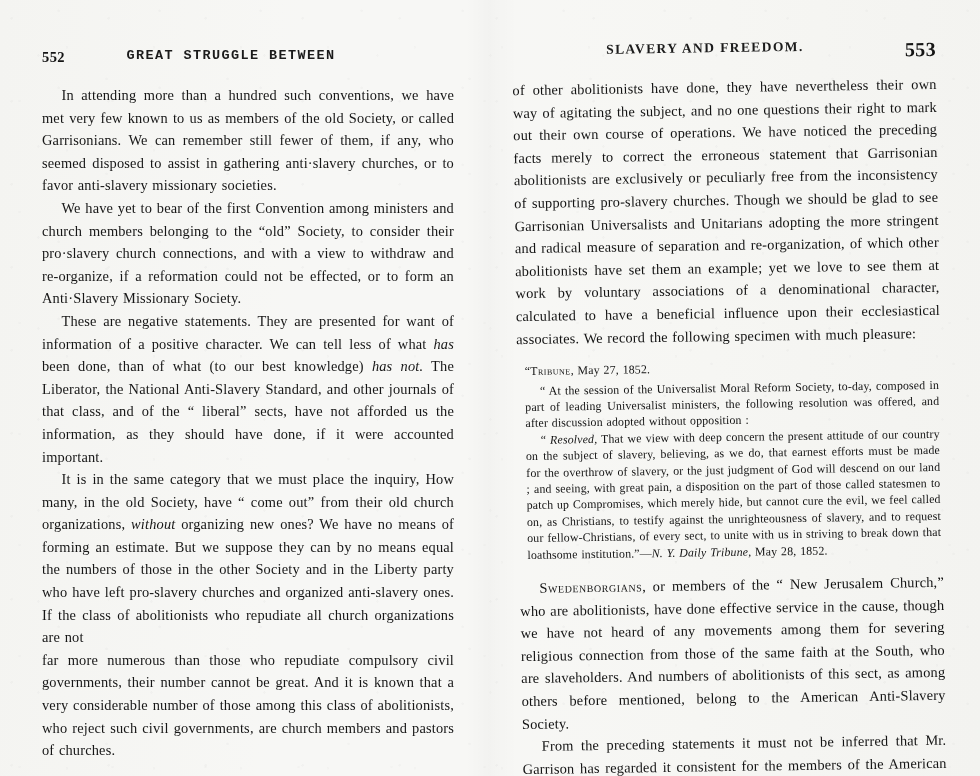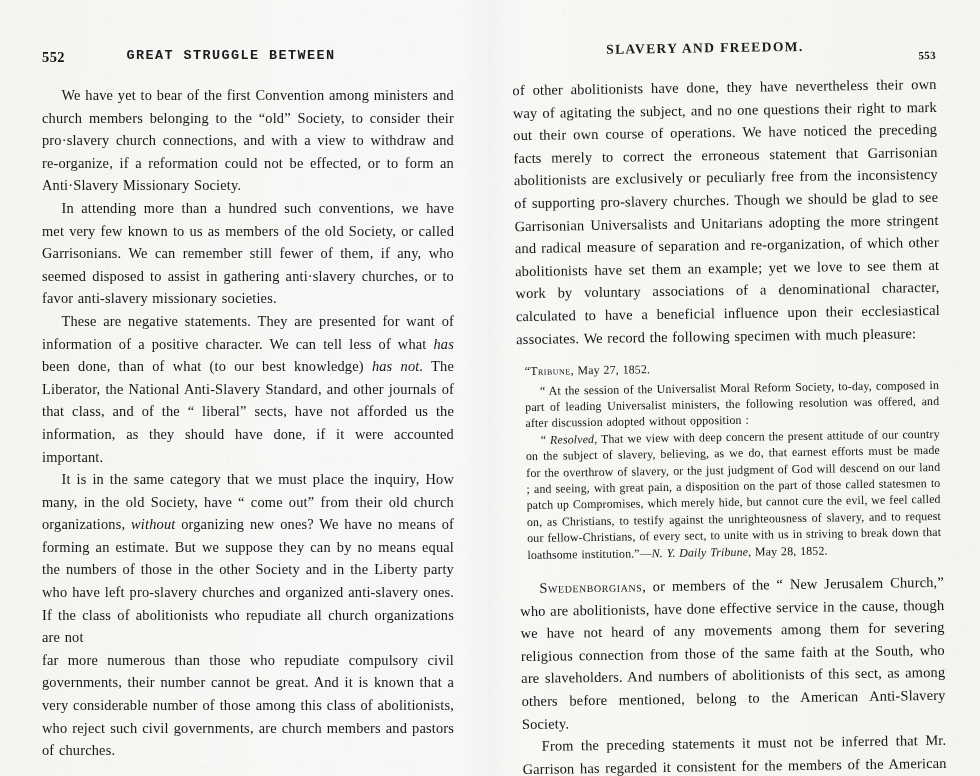--- a/index.html
+++ b/index.html
@@ -82,21 +82,21 @@
 
   .folio {
     position: absolute;
     top: 1px;
     font-size: 14.5px;
     font-weight: 700;
     color: #151515;
     letter-spacing: 0.4px;
   }
   .folio-left  { left: 0; }
-  .folio-right { right: 0; font-size: 11px; margin-top: 11px; }
+  .folio-right { right: 0; font-size: 20px; }
 
   .body-text p {
     margin: 0;
     text-indent: 1.35em;
     text-align: justify;
     text-align-last: left;
     font-size: 14.4px;
     line-height: 22.6px;
     letter-spacing: 0.012em;
     word-spacing: 0.055em;
@@ -162,23 +162,23 @@
   <div class="col" id="left-page">
 
     <div class="running-head">
       <span class="folio folio-left">552</span>
       <span class="head-title">GREAT STRUGGLE BETWEEN</span>
     </div>
 
     <div class="body-text">
 
 
+      <p>In attending more than a hundred such conventions, we have met very few known to us as members of the old Society, or called Garrisonians.  We can remember still fewer of them, if any, who seemed disposed to assist in gathering anti·slavery churches, or to favor anti-slavery missionary societies.</p>
+
       <p>We have yet to bear of the first Convention among ministers and church members belonging to the “old” Society, to consider their pro·slavery church connections, and with a view to withdraw and re-organize, if a reformation could not be effected, or to form an Anti·Slavery Missionary Society.</p>
-
-      <p>In attending more than a hundred such conventions, we have met very few known to us as members of the old Society, or called Garrisonians.  We can remember still fewer of them, if any, who seemed disposed to assist in gathering anti·slavery churches, or to favor anti-slavery missionary societies.</p>
 
       <p><span>These are negative statements.  They are presented for want of information of a positive character.  We can tell less of what </span><span class="it">has</span><span> been done, than of what (to our best knowledge) </span><span class="it">has not.</span><span>  The Liberator, the National Anti-Slavery Standard, and other journals of that class, and of the “ liberal” sects, have not afforded us the information, as they should have done, if it were accounted important.</span></p>
 
       <p><span>It is in the same category that we must place the inquiry, How many, in the old Society, have “ come out” from their old church organizations, </span><span class="it">without</span><span> organizing new ones?  We have no means of forming an estimate.  But we suppose they can by no means equal the numbers of those in the other Society and in the Liberty party who have left pro-slavery churches and organized anti-slavery ones.  If the class of abolitionists who repudiate all church organizations are not</span></p>
 
       <p class="noindent">far more numerous than those who repudiate compulsory civil governments, their number cannot be great.  And it is known that a very considerable number of those among this class of abolitionists, who reject such civil governments, are church members and pastors of churches.</p>
 
     </div>
   </div>
 

